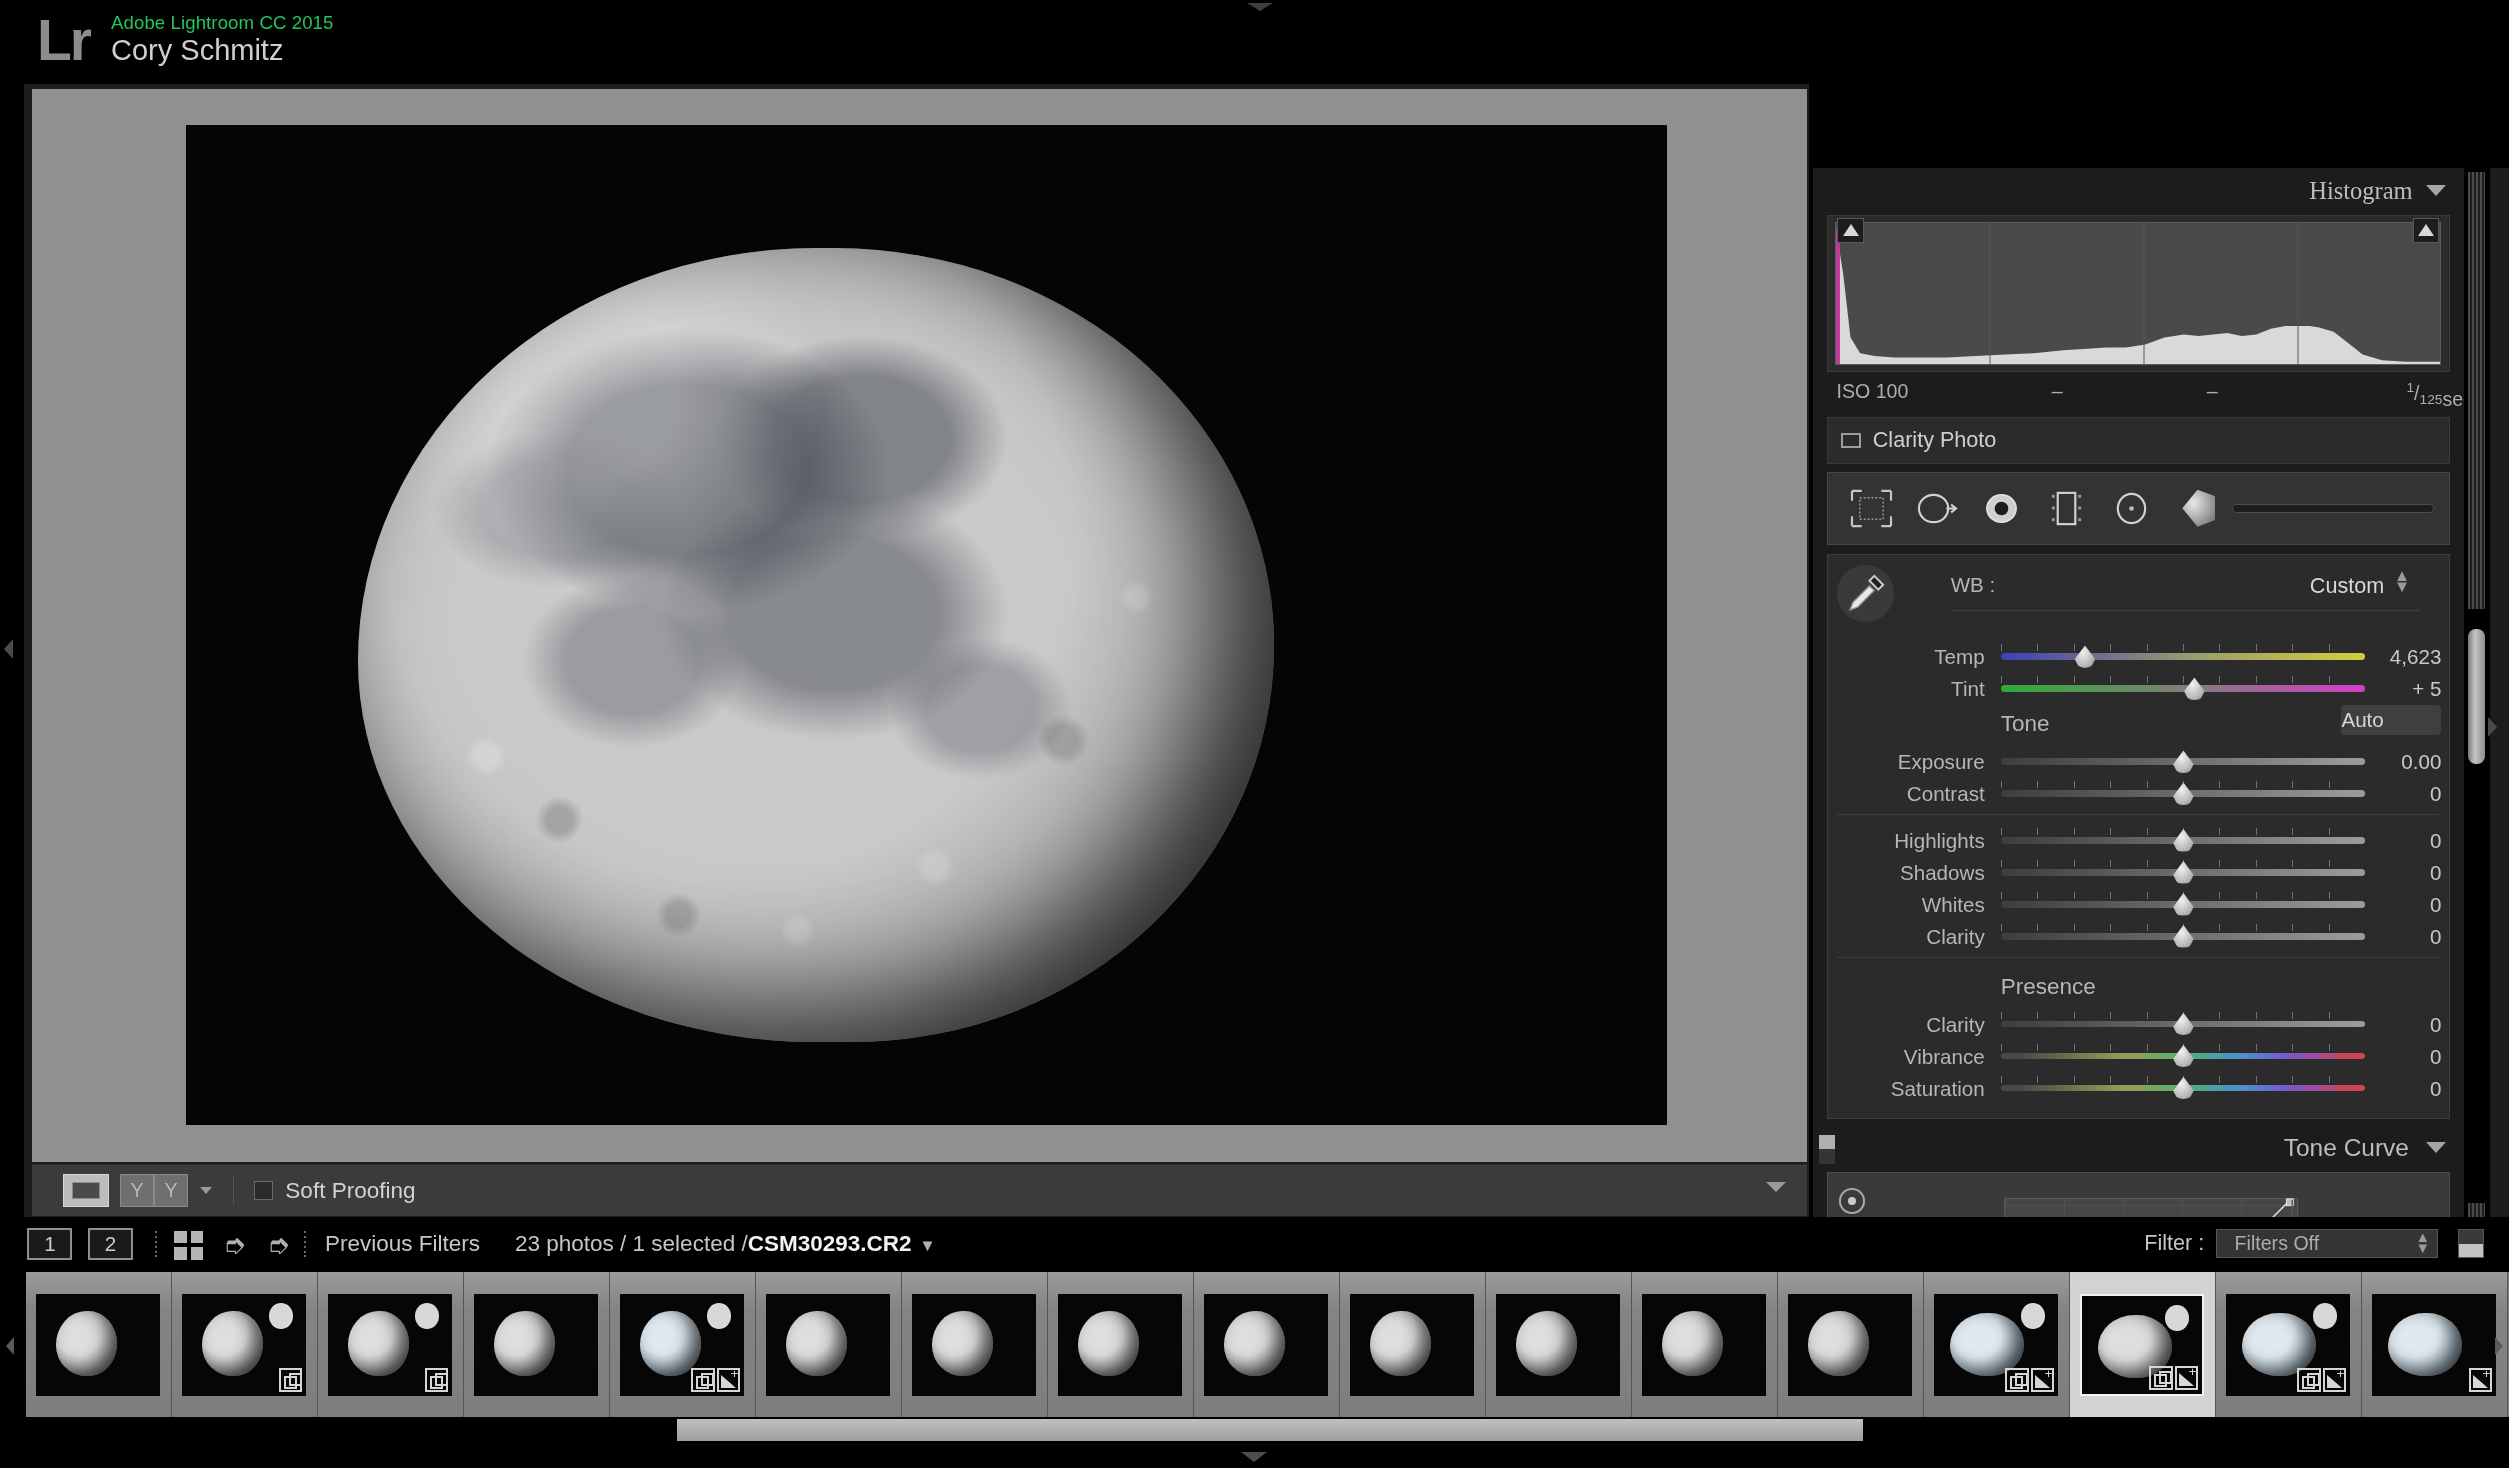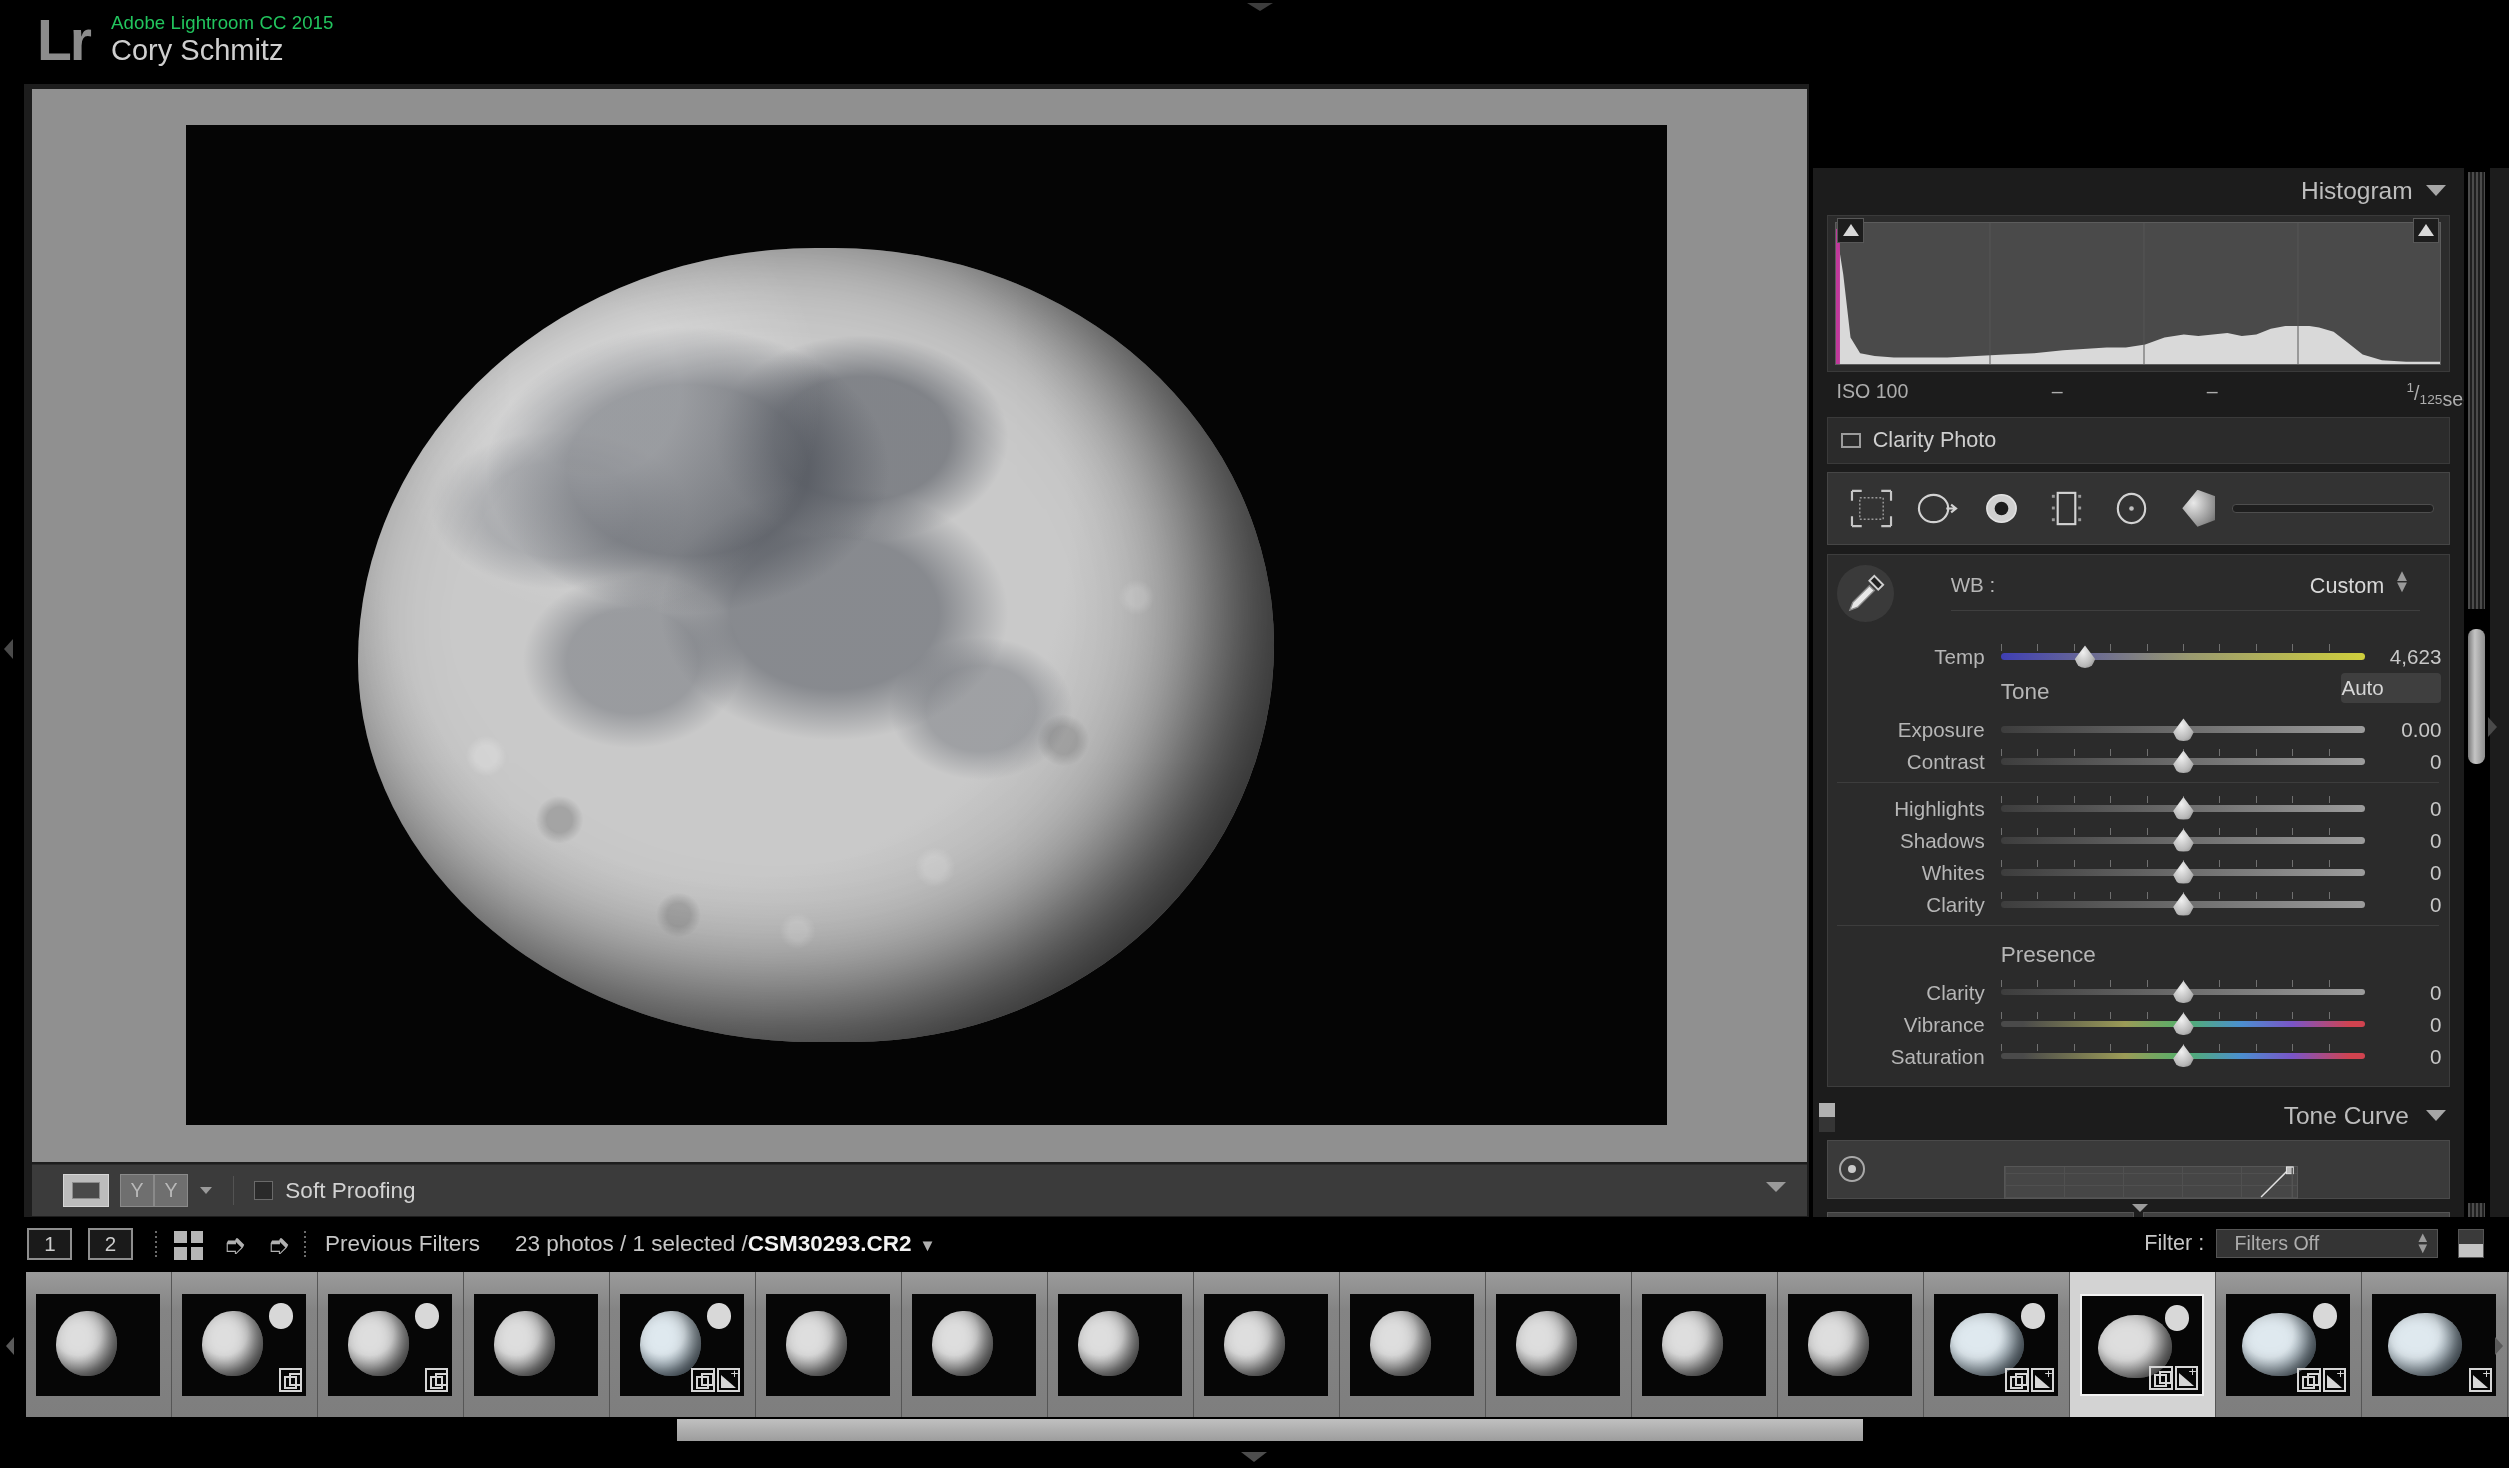--- a/index.html
+++ b/index.html
@@ -85,21 +85,21 @@
   .tb-div { width: 1px; height: 29px; background: #535353; margin: 0 19.6px 0 21.6px; align-self: center; }
   .tb-chk { width: 18.6px; height: 18.6px; background: #2a2a2a; border: 1px solid #6a6a6a; }
   .tb-label { color: #d2d2d2; font-size: 22.5px; margin-left: 12.7px; }
   #tb-rightcaret { position: absolute; right: 21.6px; top: 16.7px; width: 0; height: 0;
               border-left: 10.8px solid transparent; border-right: 10.8px solid transparent; border-top: 10.8px solid #9a9a9a; }
 
   
   #rightpanel { position: absolute; left: 1813px; top: 84px; width: 696px; height: 1133px; background: #1c1c1c; }
   #rp-inner { position: absolute; left: 0; top: 0; width: 647px; height: 1133px; }
   .hdr { height: 45px; display:flex; align-items:center; justify-content:flex-end;
-         padding-right: 13.7px; color: #bdbdbd; font-size: 24.5px; }
+         padding-right: 13.7px; color: #bdbdbd; font-size: 24.5px; font-family: Liberation Serif, serif; }
   .hdr .tri { width:0;height:0;margin-left:13.7px;
          border-left: 10.8px solid transparent; border-right: 10.8px solid transparent; border-top: 11.8px solid #a6a6a6; }
 
   
   #histbox { height: 157px; position: relative; background: #2b2b2b; margin: 2px 9.8px 0 13.7px; border:1px solid #3a3a3a; }
   #histplot { position:absolute; left: 7.8px; top: 5.9px; right: 7.8px; bottom: 5.9px; background: #4a4a4a; border:1px solid #5c5c5c; overflow:hidden;}
   .clipbtn { position:absolute; top:2px; width: 26.5px; height: 24.5px; background:#1d1d1d; border:1px solid #585858; }
   .clipbtn .t { width:0;height:0;margin:4.9px auto 0;border-left:8.8px solid transparent;border-right:8.8px solid transparent;border-bottom:12.7px solid #d8d8d8;}
   #histmeta { position:relative; height: 41px; margin: 0 9.8px 0 13.7px; color:#adadad; font-size:19.6px; }
   #histmeta span { position:absolute; top: 7.8px; }
@@ -390,20 +390,27 @@
           </div>
 
           <div id="wbsliders">
               <div class="sl-row">
                 <div class="sl-name">Temp</div>
                 <div class="sl-ticks"></div>
                 <div class="sl-track trk-temp"></div>
                 <div class="sl-knob" style="left:calc(173px + (100% - 257px) * 0.23)"></div>
                 <div class="sl-val">4,623</div>
               </div>
+              <div class="sl-row">
+                <div class="sl-name">Tint</div>
+                <div class="sl-ticks"></div>
+                <div class="sl-track trk-tint"></div>
+                <div class="sl-knob" style="left:calc(173px + (100% - 257px) * 0.53)"></div>
+                <div class="sl-val">+ 5</div>
+              </div>
             </div>
 
           <div class="secthead">
             <div class="t">Tone</div>
             <div id="autobtn">Auto</div>
           </div>
 
           <div id="tonesliders-a">
               <div class="sl-row">
                 <div class="sl-name">Exposure</div>

